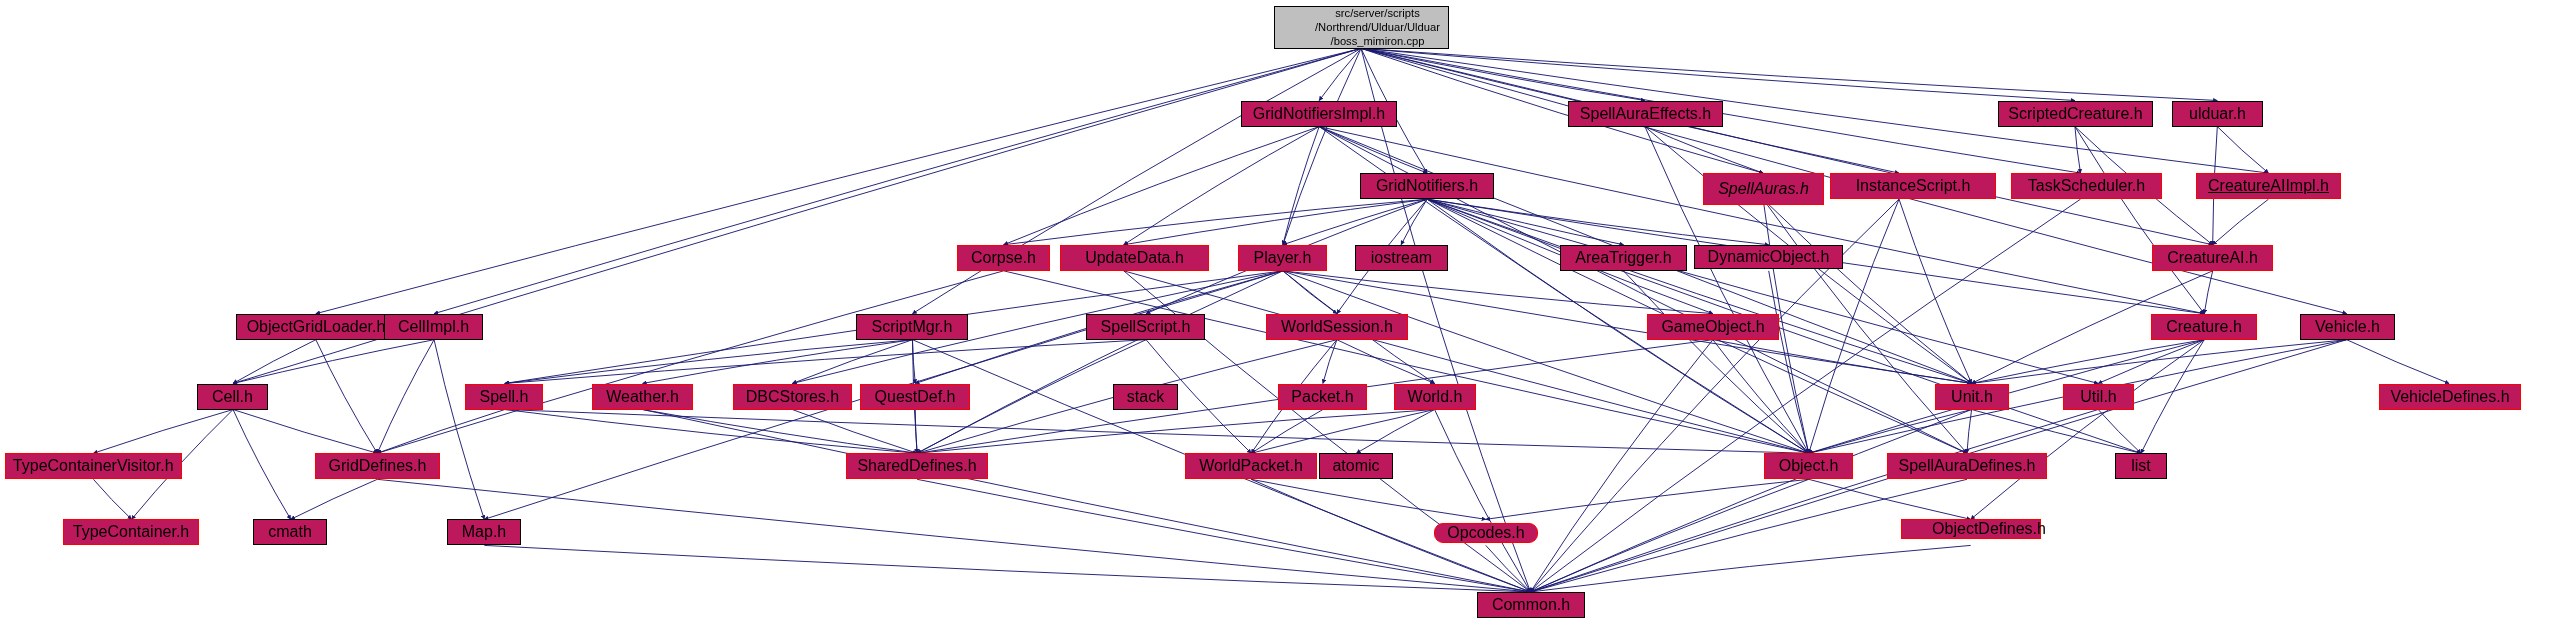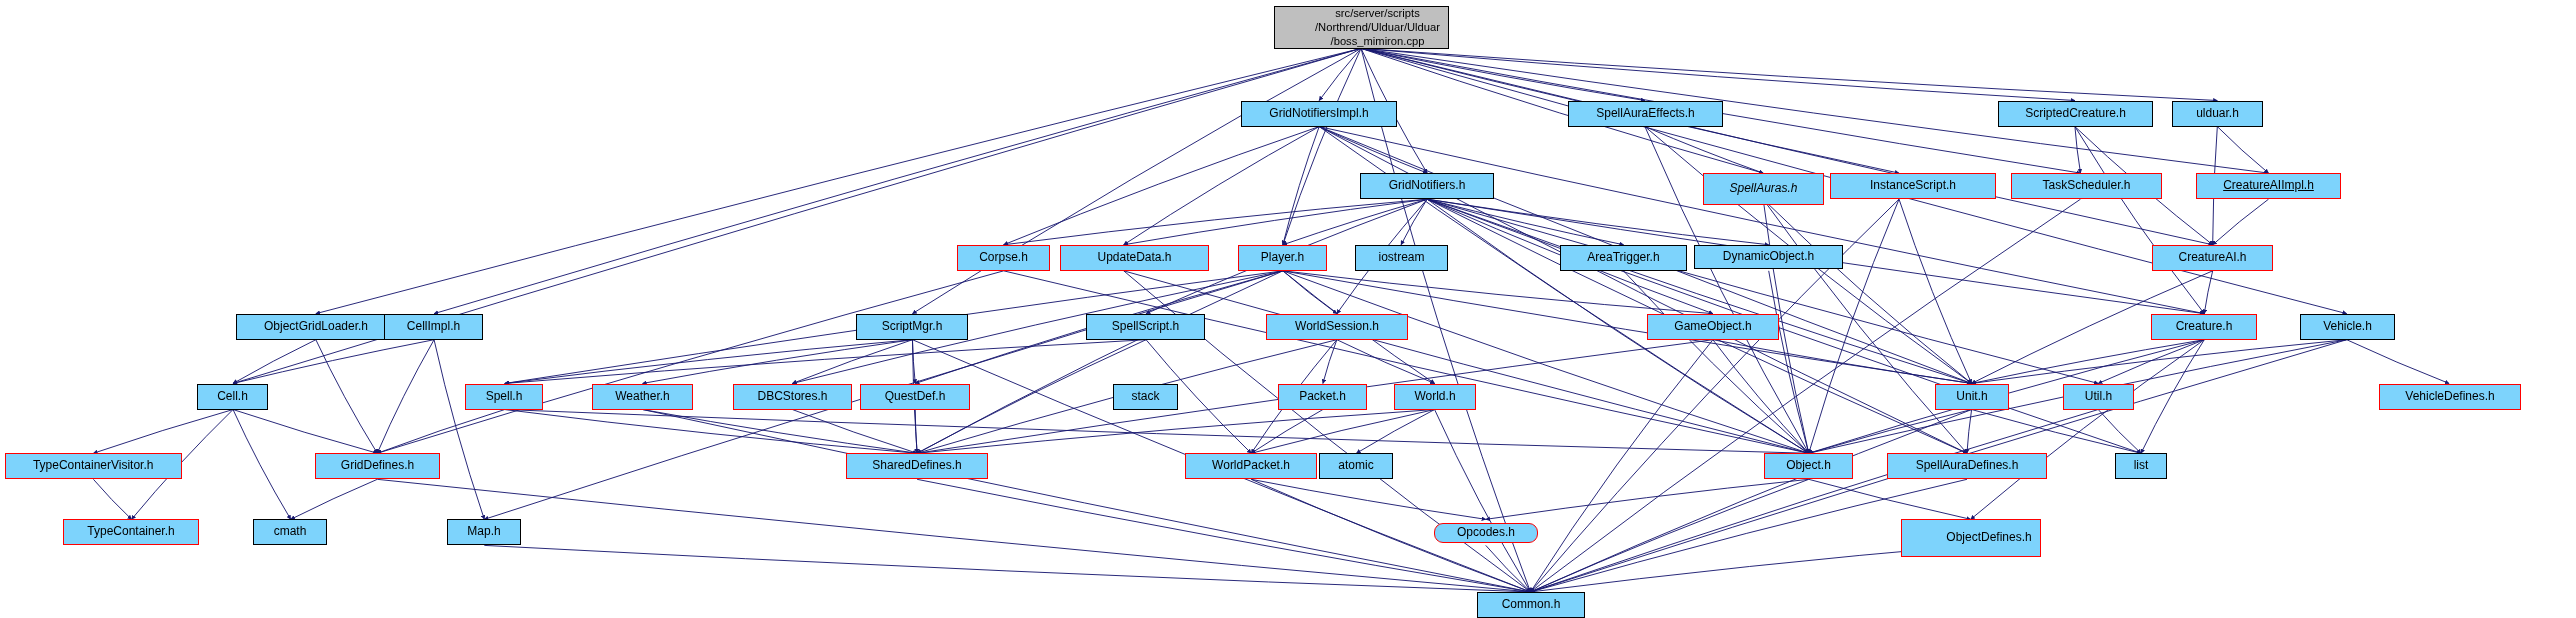--- a/index.html
+++ b/index.html
@@ -20,23 +20,23 @@
     left: 0;
     top: 0;
     width: 2576px;
     height: 618px;
     pointer-events: none;
   }
   .node {
     position: absolute;
     box-sizing: border-box;
     border: 0.9px solid #ff0000;
-    background: #7dd3fc;
+    background: #be185d;
     color: #000000;
-    font-size: 12px;
+    font-size: 16px;
     line-height: 1.12;
     text-align: center;
     white-space: pre;
     display: flex;
     align-items: center;
     justify-content: center;
     z-index: 3;
   }
   .node.black {
     border-color: #000000;
@@ -244,16 +244,16 @@
     <div class="node red" style="left: 846px; top: 453px; width: 142px; height: 26px;">SharedDefines.h</div>
     <div class="node red" style="left: 1185px; top: 453px; width: 132px; height: 26px;">WorldPacket.h</div>
     <div class="node black" style="left: 1319px; top: 453px; width: 74px; height: 26px;">atomic</div>
     <div class="node red" style="left: 1764px; top: 453px; width: 89px; height: 26px;">Object.h</div>
     <div class="node red" style="left: 1887px; top: 453px; width: 160px; height: 26px;">SpellAuraDefines.h</div>
     <div class="node black" style="left: 2115px; top: 453px; width: 52px; height: 26px;">list</div>
     <div class="node red" style="left: 63px; top: 519px; width: 136px; height: 26px;">TypeContainer.h</div>
     <div class="node black" style="left: 253px; top: 519px; width: 74px; height: 26px;">cmath</div>
     <div class="node black" style="left: 447px; top: 519px; width: 74px; height: 26px;">Map.h</div>
     <div class="node red" style="left: 1434px; top: 523px; width: 104px; height: 20px; border-radius: 9px;">Opcodes.h</div>
-    <div class="node red" style="left: 1901px; top: 519px; width: 140px; height: 38px; padding-left: 36px;">ObjectDefines.h</div>
+    <div class="node red" style="left: 1901px; top: 519px; width: 140px; height: 20px; padding-left: 36px;">ObjectDefines.h</div>
     <div class="node black" style="left: 1477px; top: 592px; width: 108px; height: 26px;">Common.h</div>
   </div>
 
 
 </body></html>

